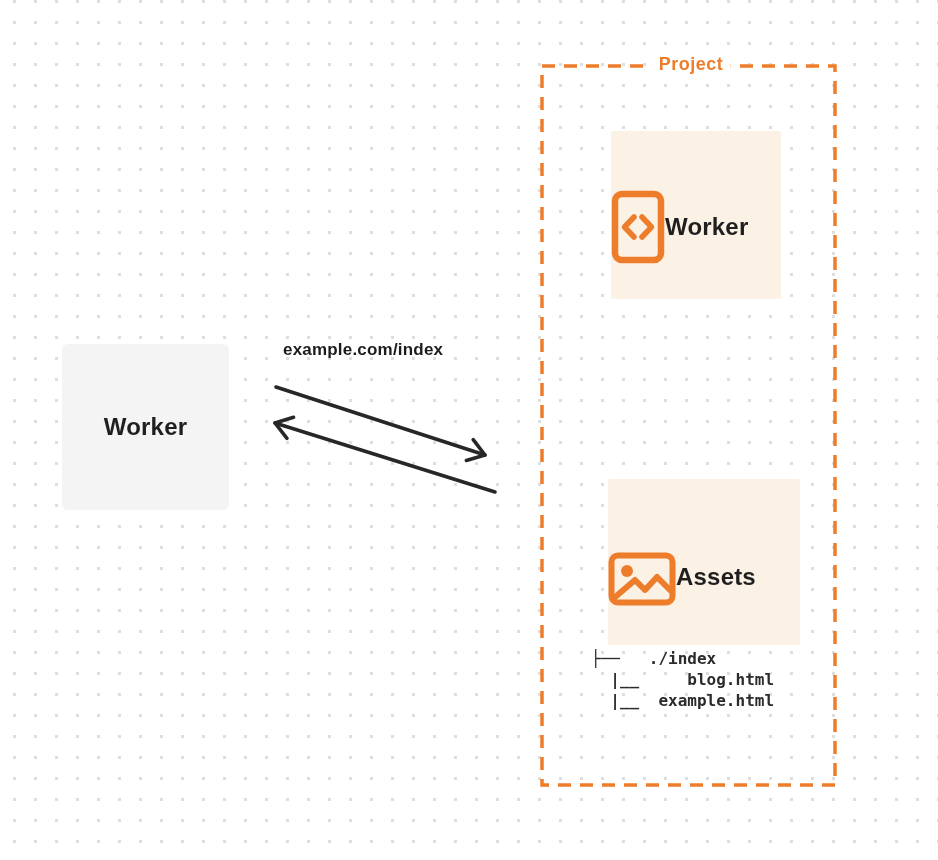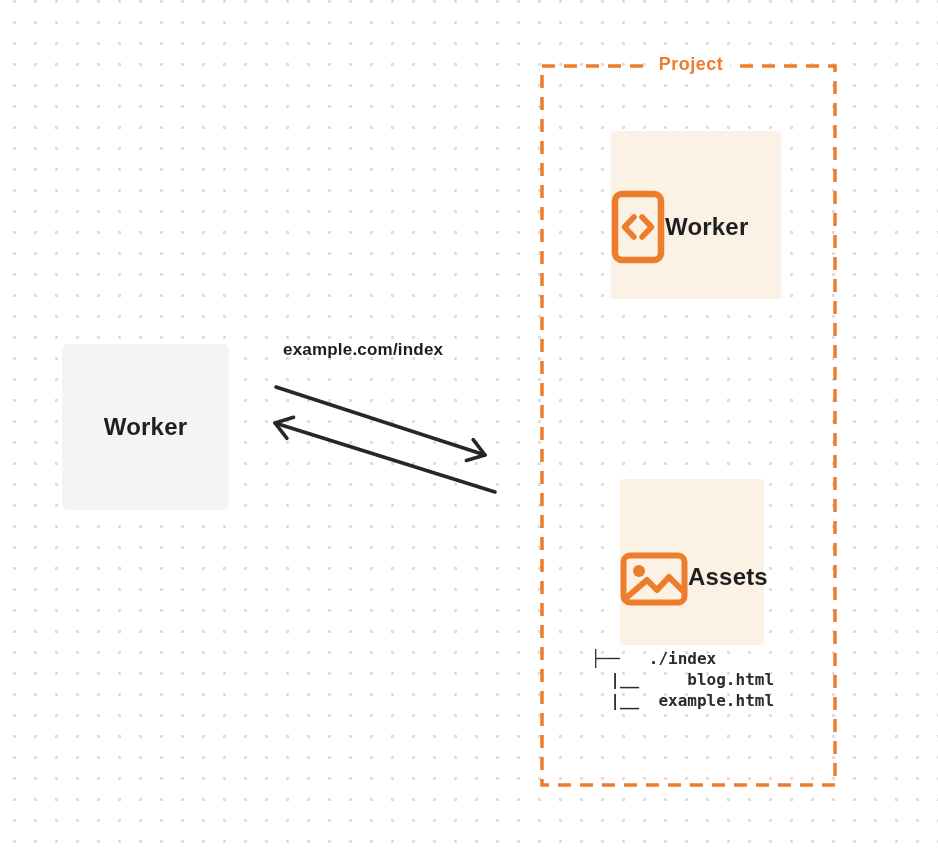--- a/index.html
+++ b/index.html
@@ -86,23 +86,22 @@
   .card.worker {
     left: 611px;
     top: 131px;
     width: 170px;
     height: 168px;
   }
 
   .card.assets {
     left: 608px;
     top: 479px;
-    width: 144px;
+    width: 192px;
     height: 166px;
-    margin-left: 12px;
   }
 
   .card.worker .icon-wrap { margin-top: 24px; }
   .card.worker .node-label { margin-top: 23px; }
   .card.assets .icon-wrap { margin-top: 34px; }
   .card.assets .node-label { margin-top: 30px; }
 
   .icon-wrap { line-height: 0; }
 
   .file-tree {

